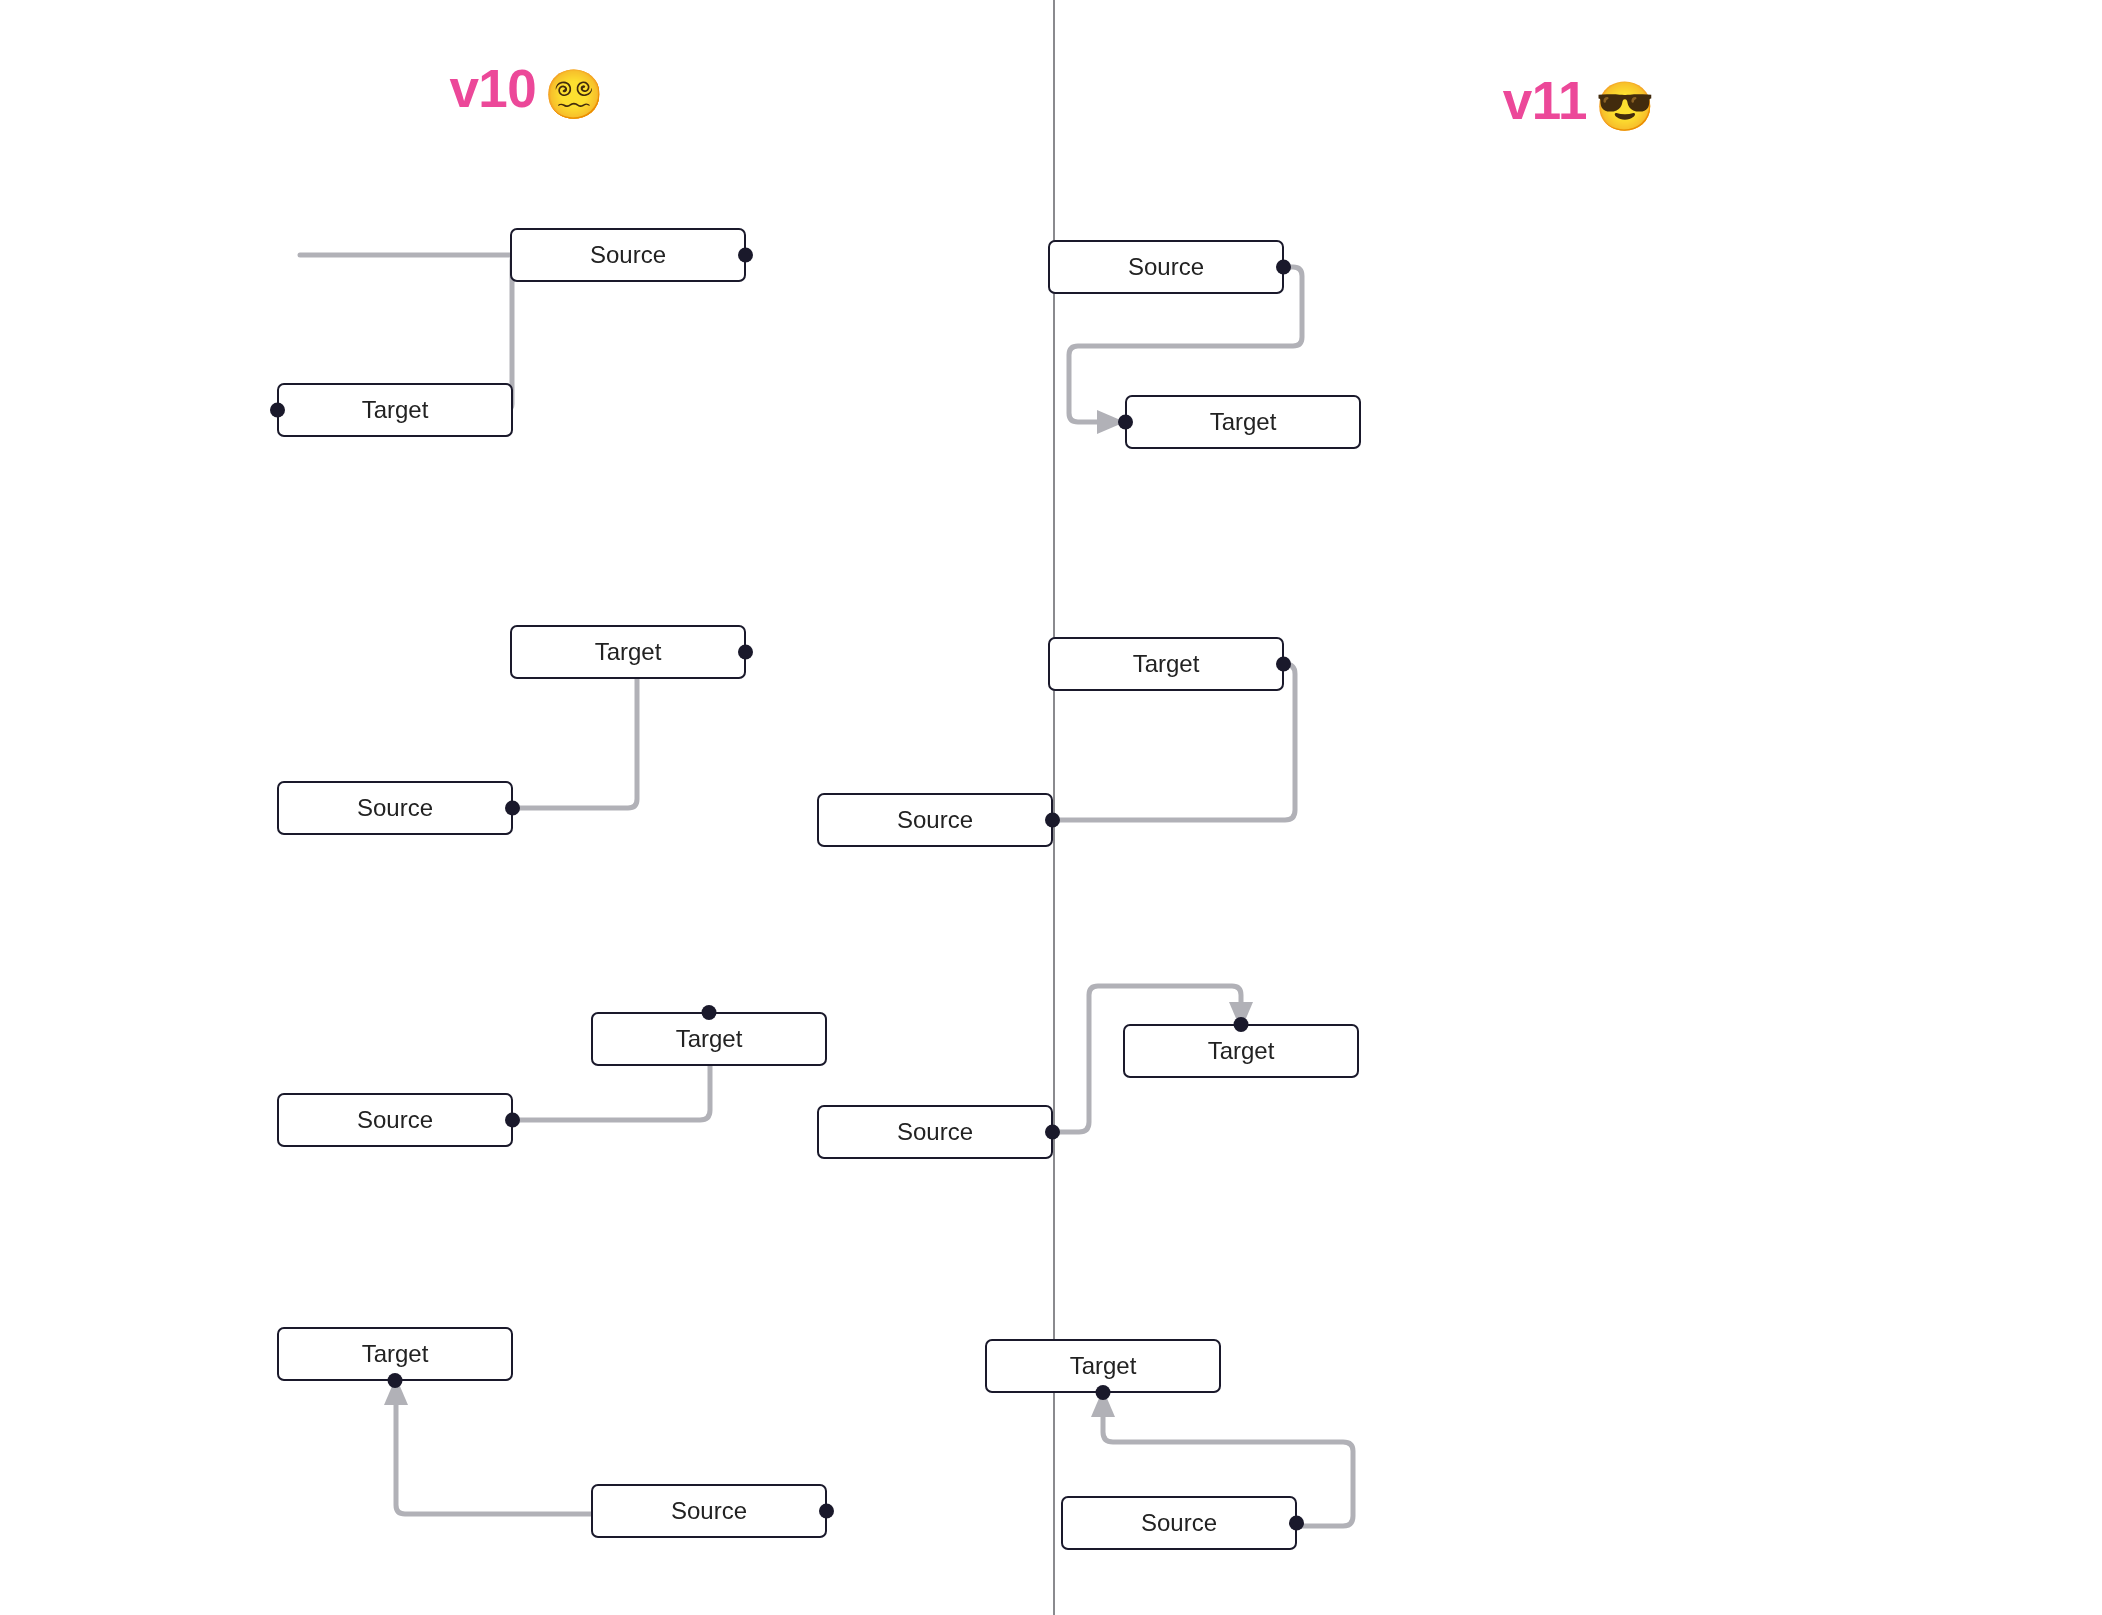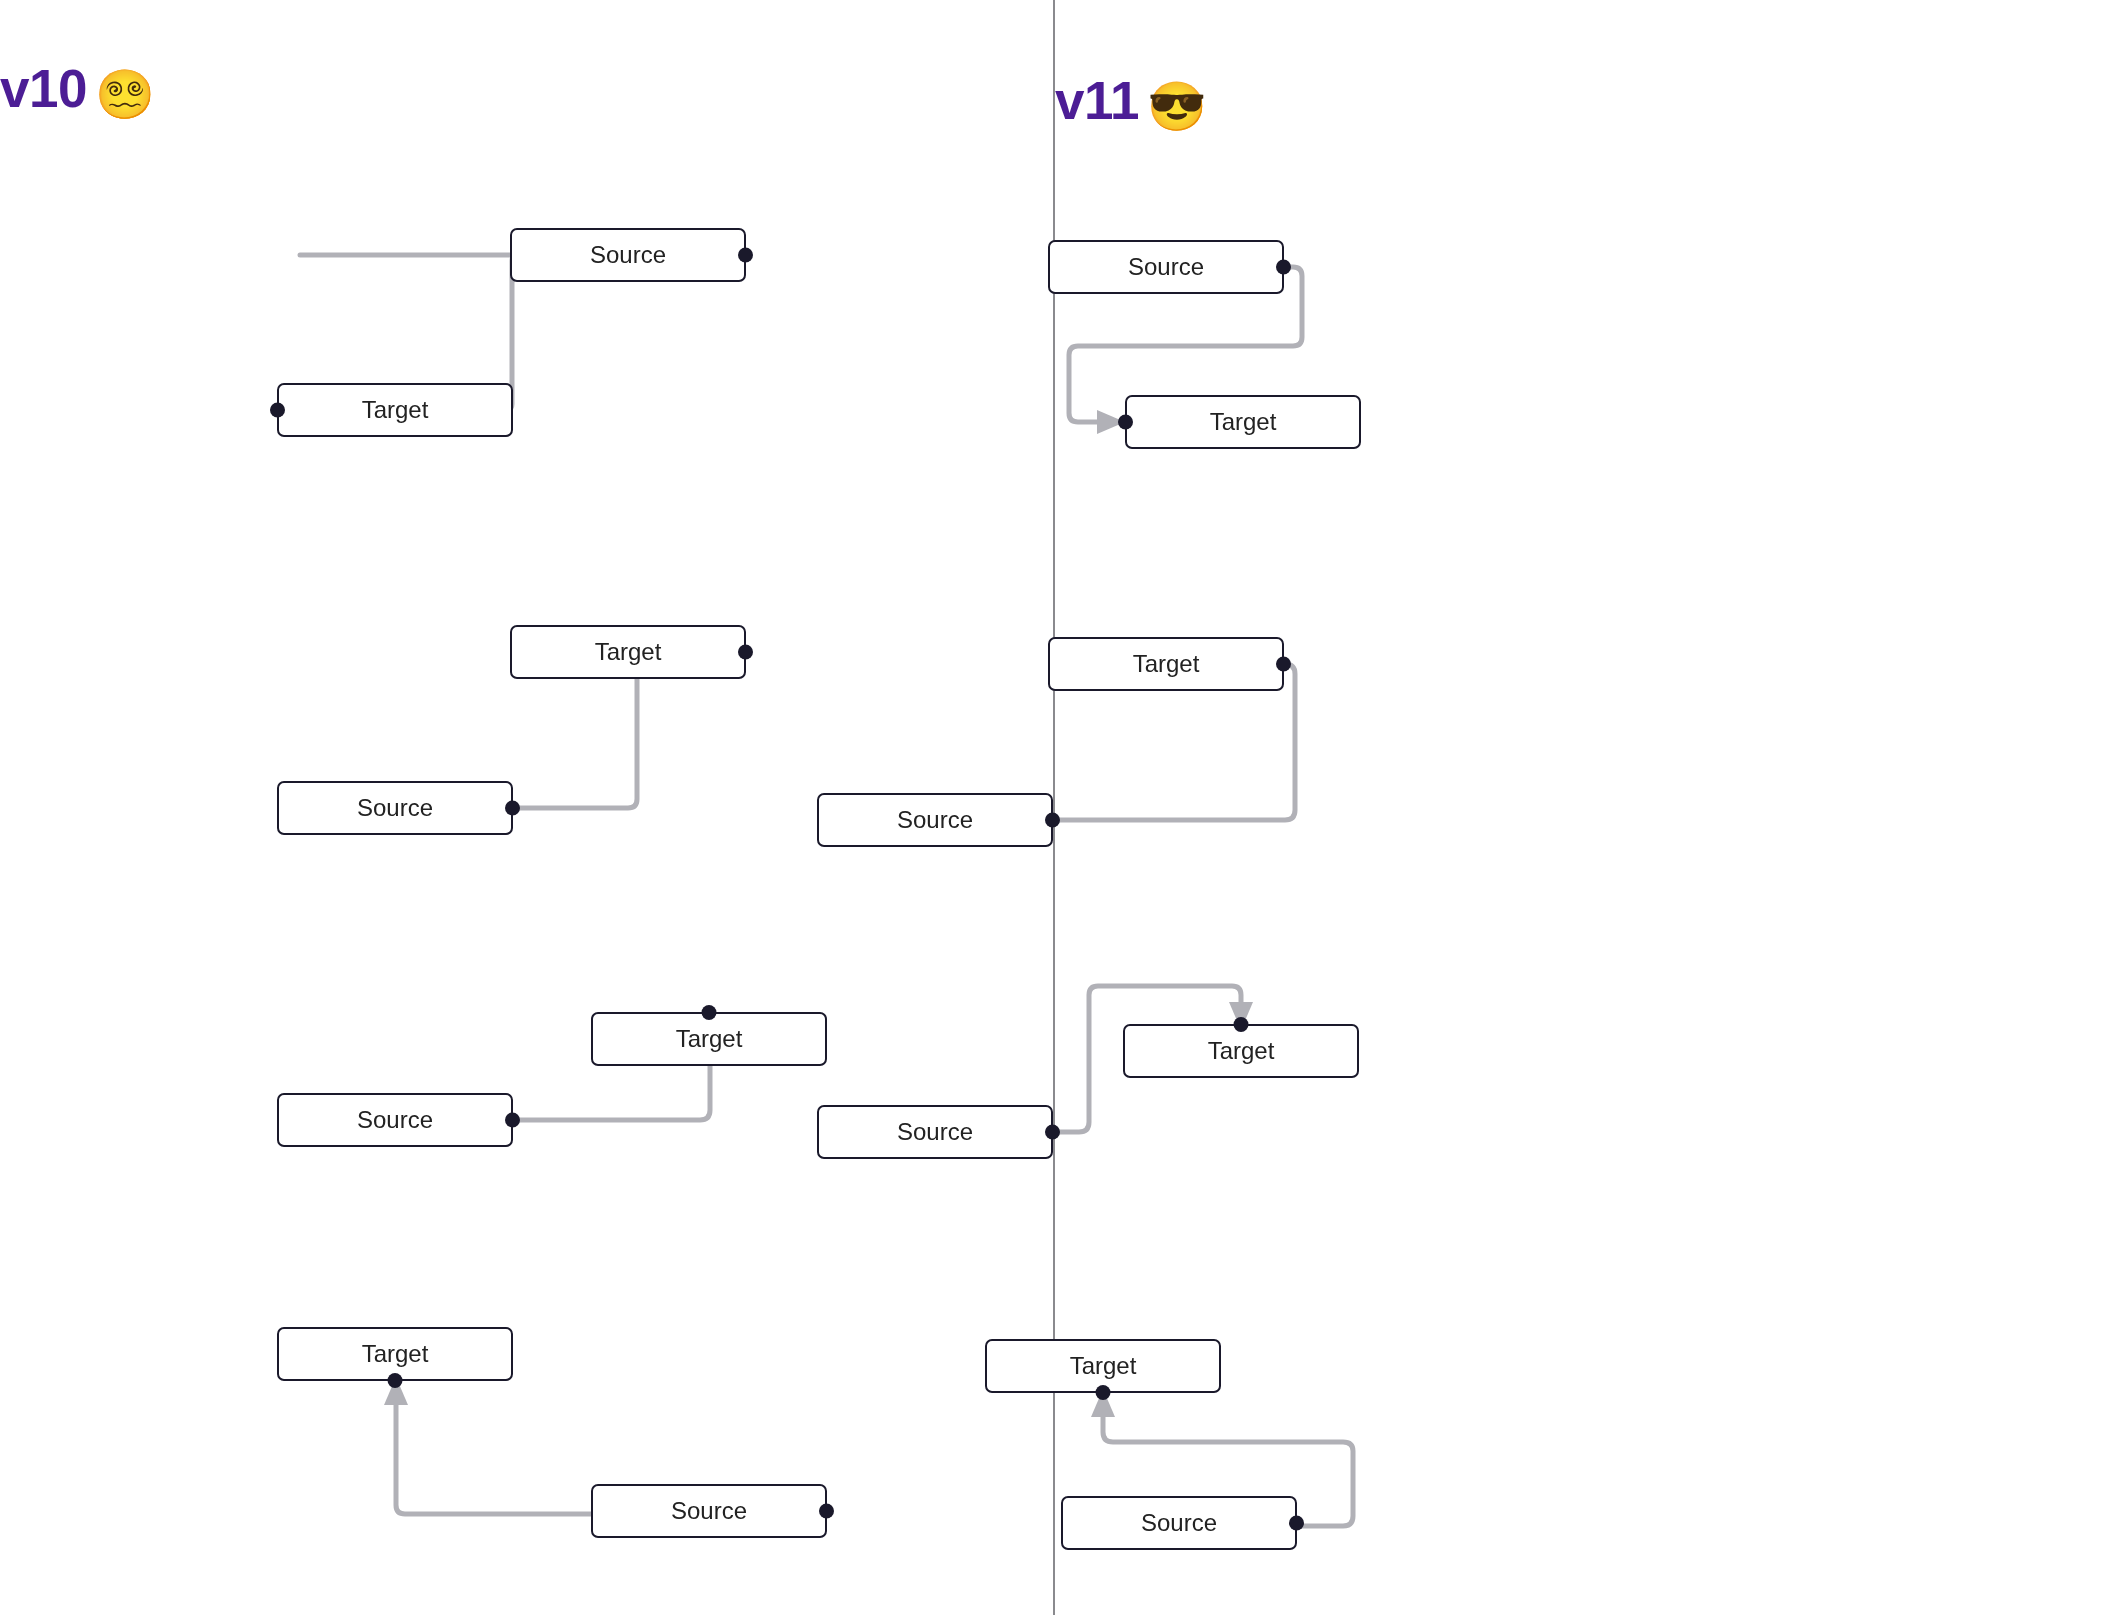--- a/index.html
+++ b/index.html
@@ -33,23 +33,24 @@
     top: 0;
     height: 1615px;
   }
   .column.left  { left: 0px;    width: 1053px; }
   .column.right { left: 1055px; width: 1047px; margin-top: 12px; }
 
   .col-title {
     position: absolute;
     top: 58px;
     width: 100%;
+    text-align: center;
     font-size: 53px;
     font-weight: bold;
-    color: #4c1d95;
+    color: #ec4899;
     letter-spacing: -0.5px;
     white-space: nowrap;
   }
   .col-title .emoji {
     font-size: 48px;
     font-weight: normal;
     margin-left: 8px;
     vertical-align: -4px;
   }
 

